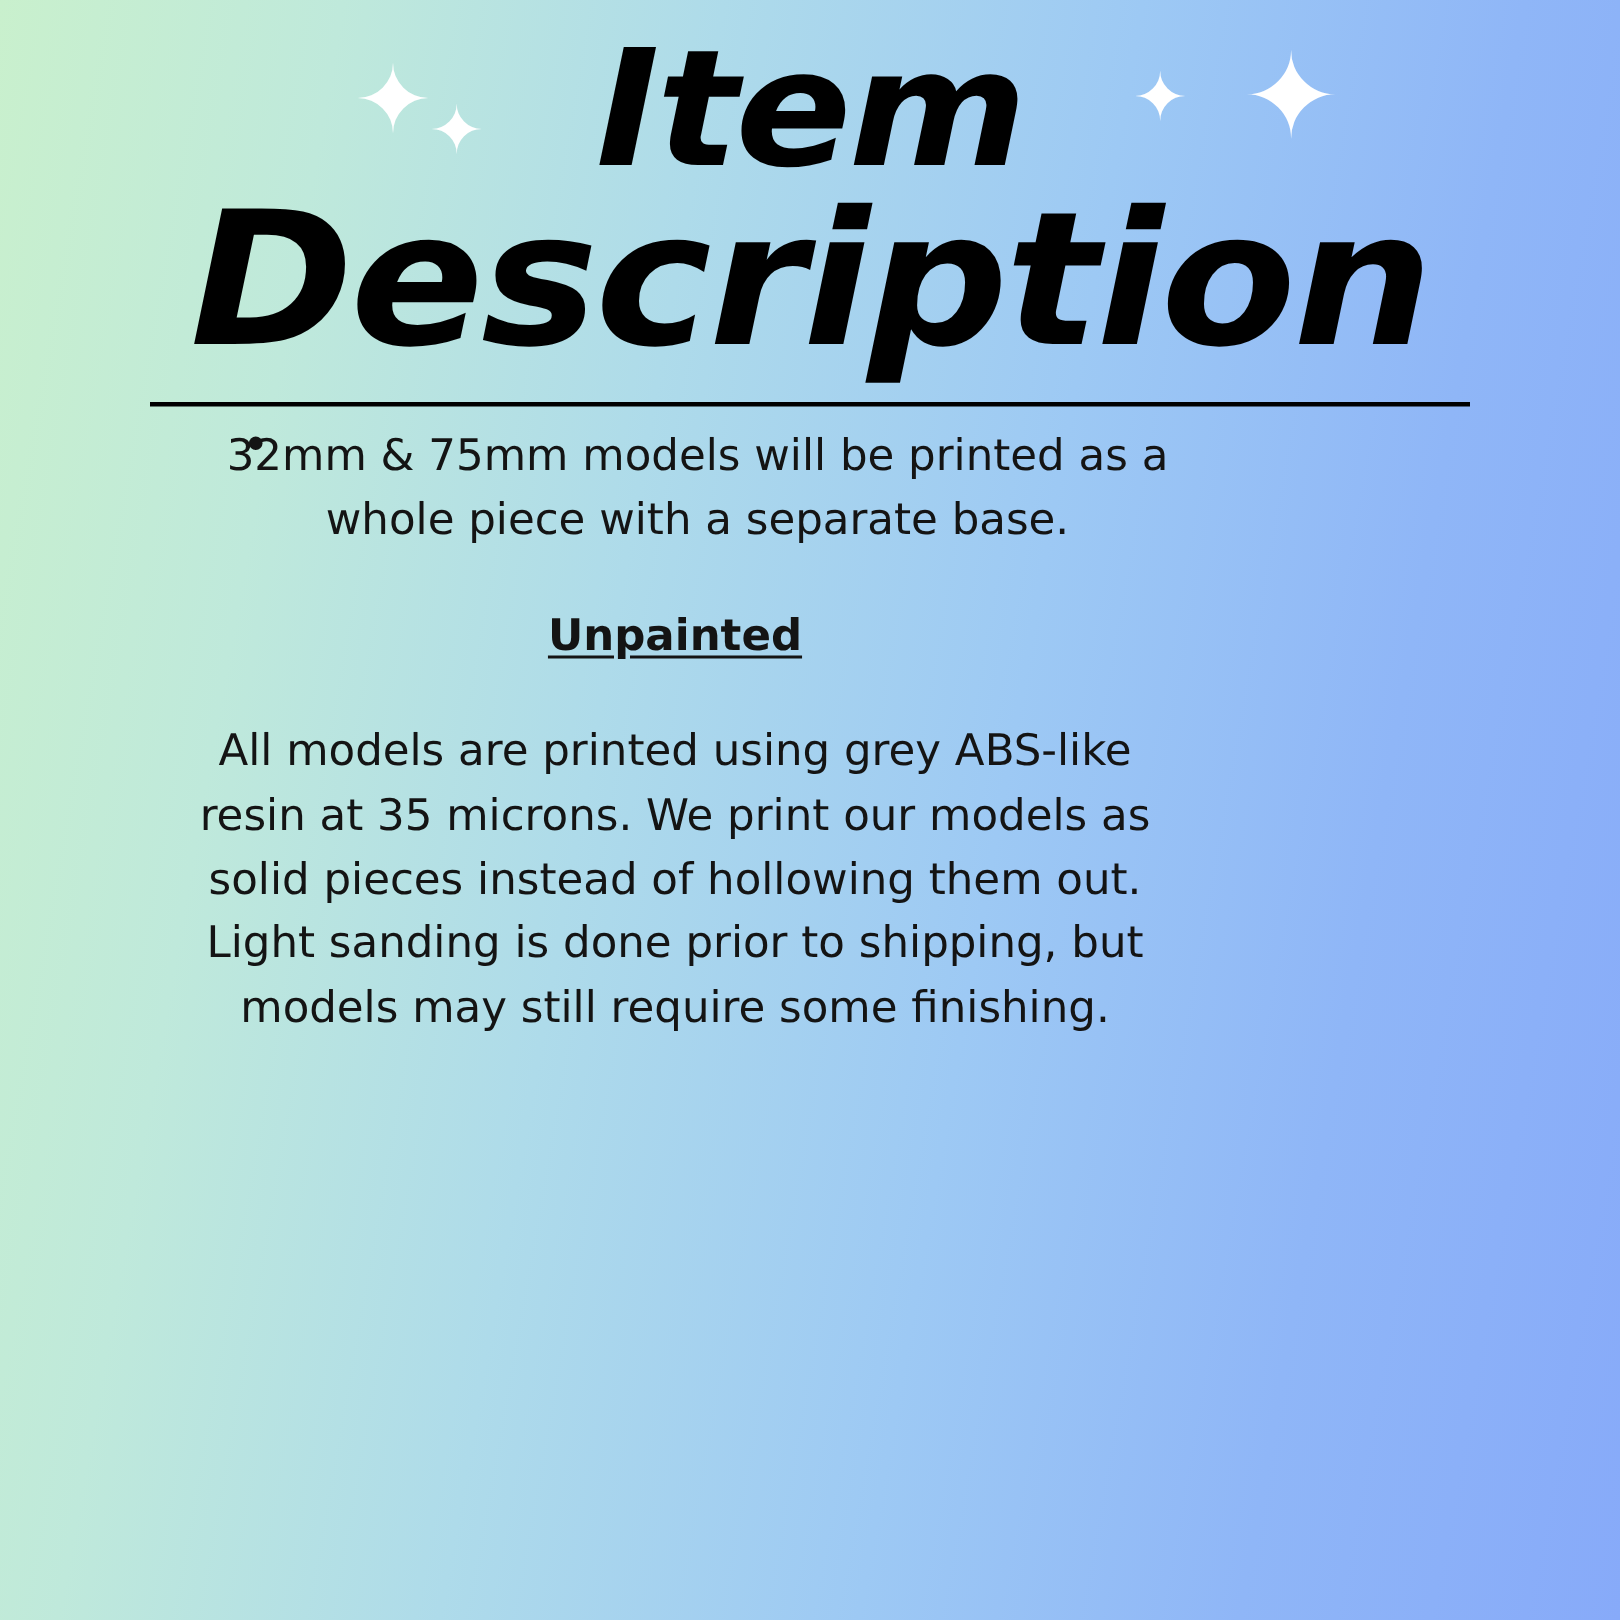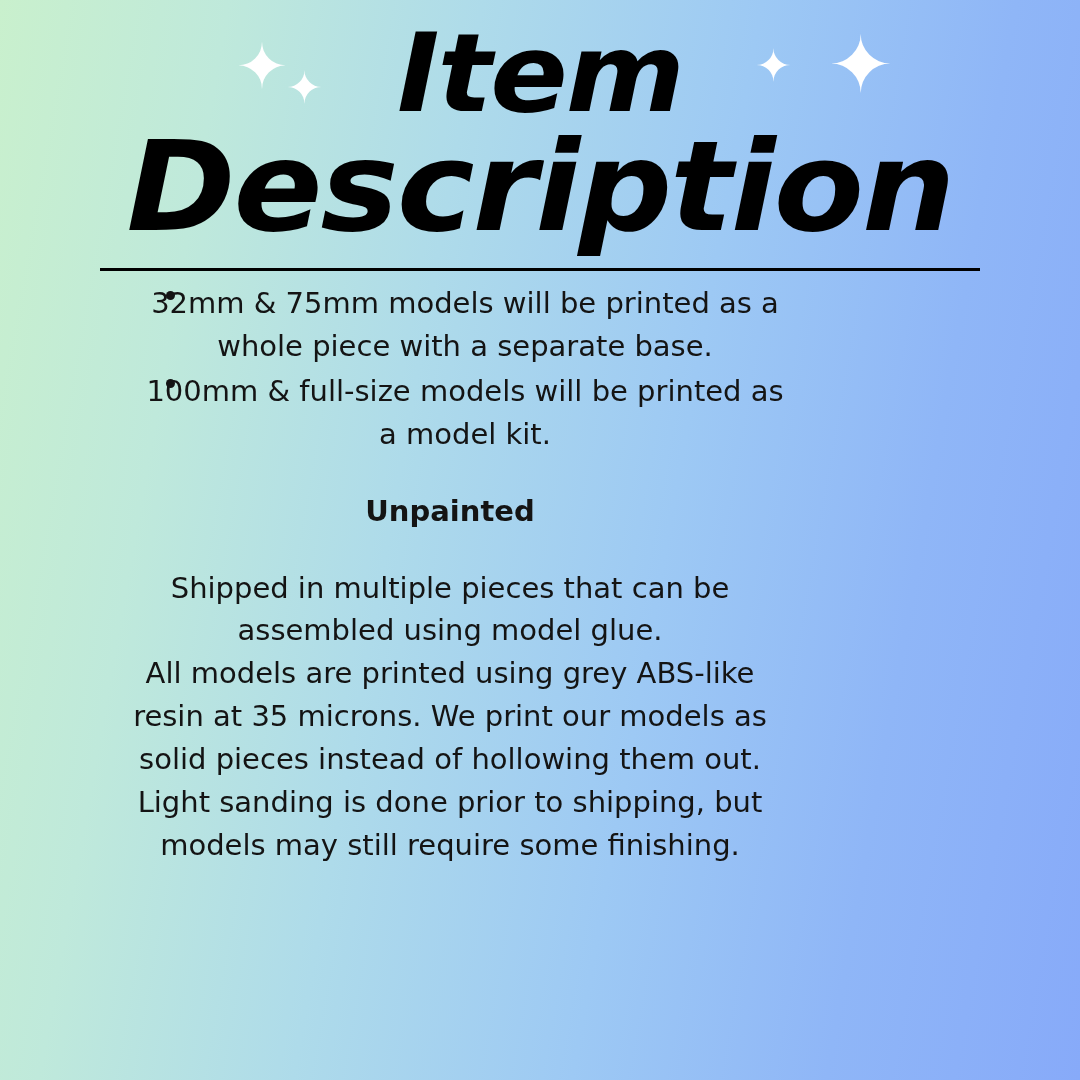--- a/index.html
+++ b/index.html
@@ -107,20 +107,21 @@
     height: 9px;
     border-radius: 50%;
     background: #141414;
   }
 
   .section {
     margin-top: 34px;
   }
   .section-heading {
     font-weight: 700;
+    text-decoration: underline;
     text-underline-offset: 4px;
     margin-bottom: 6px;
     font-size: 29px;
   }
   .section-body {
     padding: 0 55px;
   }
   .closing {
     padding: 0 60px;
   }
@@ -142,30 +143,25 @@
 
   <div class="divider"></div>
 
   <div class="content">
 
     <ul class="bullets">
       <li>
         <span class="dot"></span>
         <span>32mm &amp; 75mm models will be printed as a whole piece with a separate base.</span>
       </li>
-      <li>
-        <span class="dot"></span>
-        <span>100mm &amp; full-size models will be printed as a model kit.</span>
-      </li>
     </ul>
 
     <div class="section">
       <div class="section-heading">Unpainted</div>
     </div>
 
     <div class="section">
-      <div class="section-body">Shipped in multiple pieces that can be assembled using model glue.</div>
     </div>
 
     <div class="closing">All models are printed using grey ABS-like resin at 35 microns. We print our models as solid pieces instead of hollowing them out. Light sanding is done prior to shipping, but models may still require some finishing.</div>
 
   </div>
 </div>
 
 </body></html>

